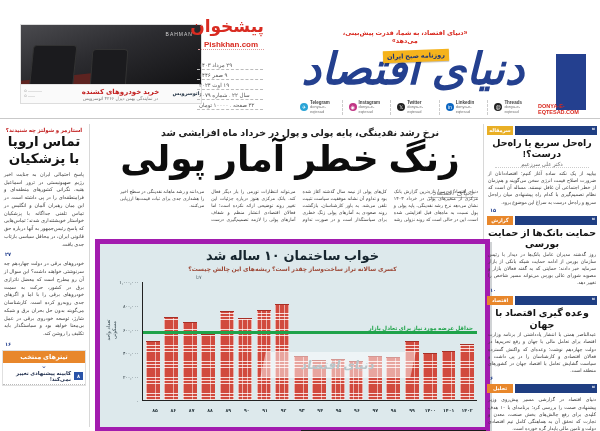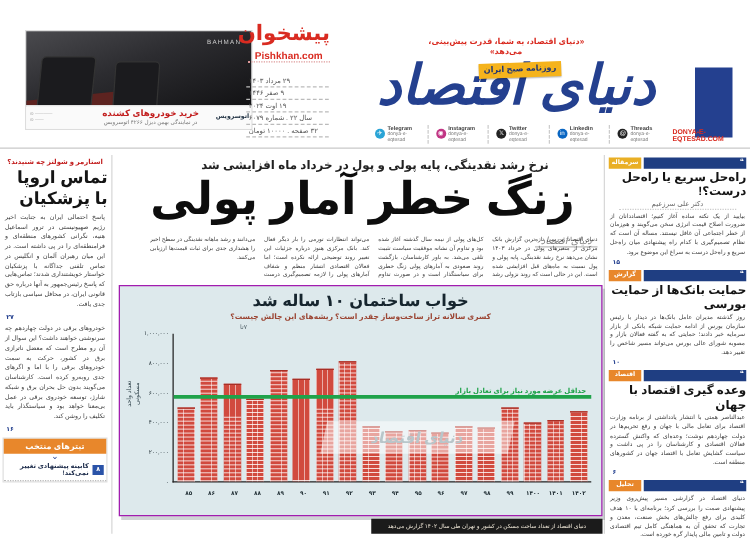--- a/index.html
+++ b/index.html
@@ -35,36 +35,36 @@
   .soc:last-child{border-right:none;}
   .soc-icon{width:8px;height:8px;border-radius:50%;color:#fff;font-size:5px;line-height:8px;text-align:center;flex:0 0 auto;}
   .soc-txt{font-size:4px;color:#777;line-height:1.2;}
   .soc-txt b{font-size:4.5px;color:#444;display:block;}
   #site-link{left:538px;top:103px;color:#d92b21;font-size:5.5px;font-weight:bold;direction:ltr;}
   #header-rule{left:0;top:118px;width:600px;border-top:1px solid #c9c9c9;}
   .vrule{top:124px;height:303px;border-left:1px solid #d8d8d8;}
   
   #leftcol{left:2px;top:124px;width:84px;}
   #left-kicker{color:#c21e1e;font-size:5.5px;font-weight:bold;text-align:center;margin:3px 0 1px;}
-  .big-title{color:#141414;font-weight:900;font-size:13.5px;line-height:1.25;text-align:right;}
+  .big-title{color:#141414;font-weight:900;font-size:13.5px;line-height:1.25;text-align:center;}
   .tiny-body{font-size:5px;line-height:1.55;color:#3c3c3c;padding:3px 2px;}
   .pageref{color:#24408f;font-size:5px;font-weight:bold;text-align:left;padding-left:3px;}
   #selected{margin-top:3px;border:1px solid #e0e0e0;}
   #selected-head{background:#e8872b;color:#fff;font-size:6.5px;font-weight:bold;text-align:center;padding:2px 0;position:relative;}
   #sel-chev{color:#24408f;text-align:center;font-size:7px;line-height:5px;height:6px;}
   .sel-row{display:flex;align-items:center;gap:3px;border-bottom:1px dotted #bbb;padding:1.5px 2px;}
   .sel-num{flex:0 0 auto;width:9px;height:8px;background:#2a53a8;color:#fff;font-size:5px;font-weight:bold;text-align:center;line-height:8px;}
   .sel-txt{font-size:5.3px;color:#1c2b4a;font-weight:bold;}
   
   #center-kicker{left:150px;top:127px;width:300px;font-size:9.5px;color:#222;font-weight:bold;text-align:center;}
   #headline{left:100px;top:138px;width:380px;font-size:36px;font-weight:900;color:#0d0d0d;text-align:center;letter-spacing:-1px;}
   #signature{left:428px;top:188px;width:50px;font-family:"DejaVu Serif",serif;font-style:italic;color:#8a8a8a;font-size:8px;text-align:center;border-bottom:1px solid #bbb;}
   #lead{left:120px;top:189px;width:358px;height:36px;column-count:4;column-gap:7px;font-size:4.6px;line-height:1.5;color:#3a3a3a;text-align:justify;overflow:hidden;}
   
-  #chart{left:95px;top:228px;width:385px;height:183px;background:#dde9ec;border:1px solid #a21caf;box-shadow:2px 3px 0 rgba(120,130,135,.35);}
+  #chart{left:95px;top:239px;width:385px;height:183px;background:#dde9ec;border:5px solid #a21caf;box-shadow:2px 3px 0 rgba(120,130,135,.35);}
   #chart-title{position:absolute;left:0;right:0;top:4px;font-size:13px;font-weight:900;color:#16252e;text-align:center;}
   #chart-sub{position:absolute;left:0;right:0;top:21px;font-size:6px;font-weight:bold;color:#9c4634;text-align:center;}
   #chart-note{position:absolute;left:96px;top:30px;font-size:5px;color:#5a6a70;}
   #ylab{position:absolute;left:-9px;top:80px;transform:rotate(-90deg);font-size:5px;color:#33464e;width:40px;text-align:center;}
   #plot{position:absolute;left:42px;right:8px;top:38px;bottom:26px;border-left:1px solid #222;border-bottom:1px solid #222;direction:ltr;}
   #bars{position:absolute;inset:0;display:flex;align-items:flex-end;gap:4.5px;padding:0 3px;}
   .bar{flex:1;background-color:#d14a3e;background-image:repeating-linear-gradient(to top,rgba(255,255,255,.8) 0 .6px,transparent .6px 3.2px),repeating-linear-gradient(to right,rgba(255,255,255,.55) 0 .6px,transparent .6px 4.5px);border-top:1px solid #a82f26;}
   #xlabels{position:absolute;left:45px;right:8px;bottom:14px;display:flex;gap:4.5px;padding:0 3px;direction:ltr;}
   .xlab{flex:1;text-align:center;font-size:4.6px;font-weight:bold;color:#243238;}
   .ytick{position:absolute;width:33px;text-align:right;font-size:4.6px;color:#243238;left:6px;}
@@ -73,21 +73,21 @@
   #watermark{position:absolute;left:120px;top:70px;width:150px;height:26px;background:rgba(255,255,255,.5);transform:skewX(-12deg);color:#b8c6ca;font-size:12px;font-weight:bold;text-align:center;line-height:26px;}
   #chart-footer{position:absolute;right:-1px;bottom:-15px;width:48%;height:12px;background:#1b1b1b;color:#f0e8d8;font-size:4.6px;text-align:center;line-height:12px;}
   
   #sidebar{left:487px;top:124px;width:110px;}
   .art{margin-bottom:3px;}
   .art-head{display:flex;height:9px;margin:2px 0 2px;direction:ltr;}
   .art-tag{width:26px;color:#fff;font-size:5px;font-weight:bold;text-align:center;line-height:9px;margin-right:2px;}
   .tag-yellow{background:#e9af25;}
   .tag-orange{background:#e8872b;}
   .art-bar{flex:1;background:#1f3e82;color:#fff;font-size:6px;text-align:right;line-height:9px;padding-right:2px;}
-  .art-title{font-size:9.5px;font-weight:900;color:#141414;text-align:right;line-height:1.2;}
+  .art-title{font-size:9.5px;font-weight:900;color:#141414;text-align:center;line-height:1.2;}
   .art-author{font-size:5.5px;color:#666;text-align:center;border-bottom:1px dotted #ccc;margin:1px 8px;}
   .art-body{font-size:4.8px;line-height:1.5;color:#3c3c3c;text-align:justify;padding:1px 1px;}
 </style>
 </head>
 <body>
 
 <div id="page">
 
   <div id="ad" class="abs">
     <div id="ad-photo">

